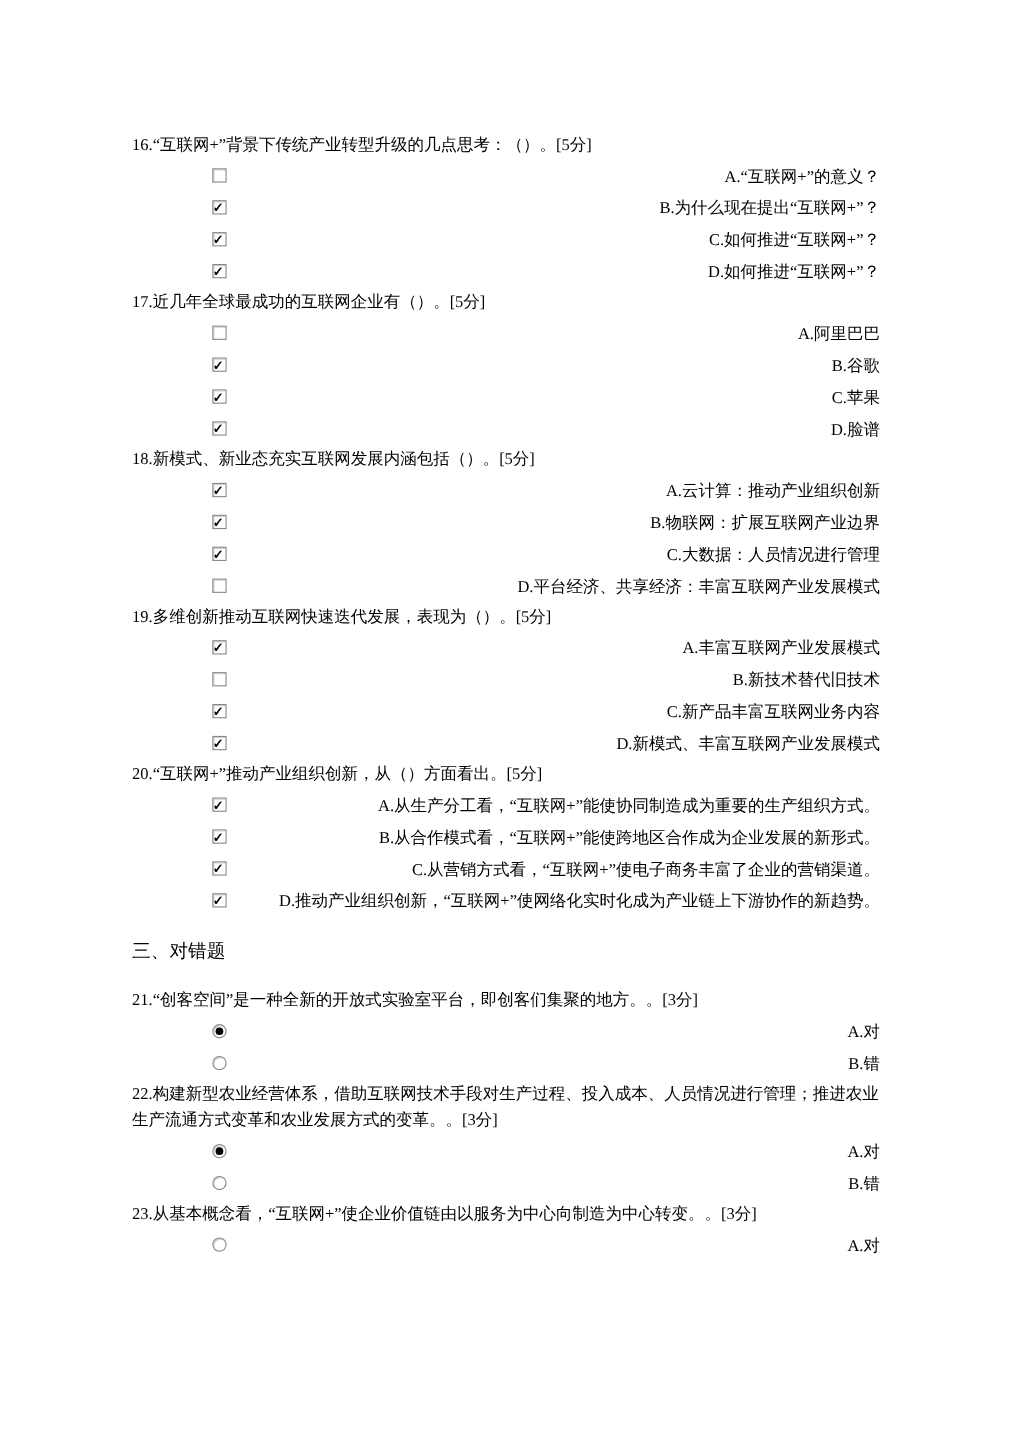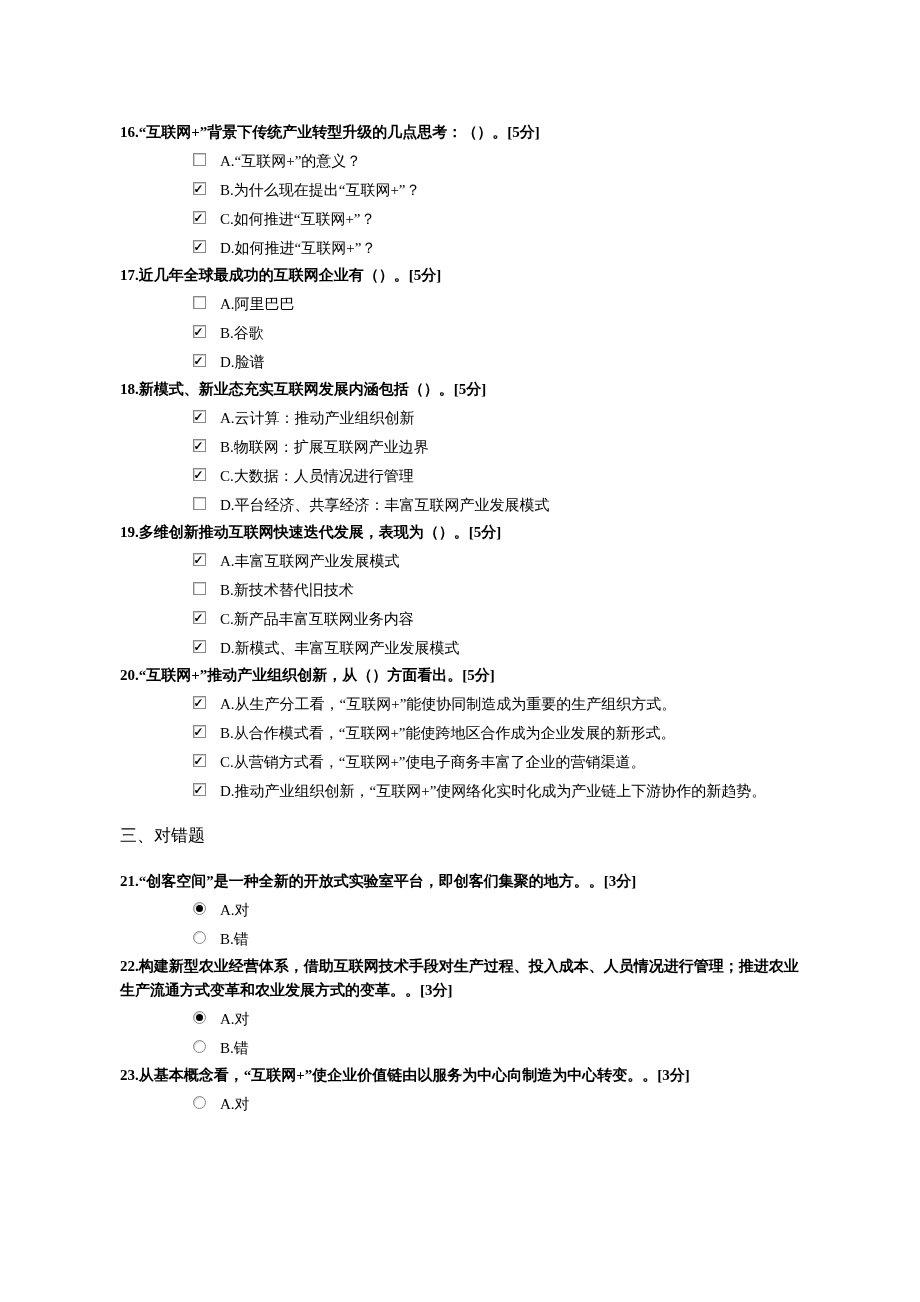--- a/index.html
+++ b/index.html
@@ -10,30 +10,30 @@
       background: #fff;
       padding: 120px 120px 40px 120px;
       width: 920px;
       line-height: 1.6;
     }
     .question {
       margin-bottom: 4px;
     }
     .question-text {
       margin-bottom: 2px;
-      font-weight: bold;
     }
     .options {
       padding-left: 70px;
     }
     .option-row {
       display: flex;
       align-items: center;
       margin-bottom: 3px;
       min-height: 26px;
+      justify-content: space-between;
     }
     .control-wrap {
       width: 18px;
       height: 14px;
       display: inline-flex;
       align-items: center;
       justify-content: center;
       margin-right: 12px;
       flex-shrink: 0;
     }
@@ -132,20 +132,26 @@
         <div class="option-row">
           <span class="control-wrap">
             <span class="checkbox checked"></span>
           </span>
           <span class="option-label">B.谷歌</span>
         </div>
         <div class="option-row">
           <span class="control-wrap">
             <span class="checkbox checked"></span>
           </span>
+          <span class="option-label">C.苹果</span>
+        </div>
+        <div class="option-row">
+          <span class="control-wrap">
+            <span class="checkbox checked"></span>
+          </span>
           <span class="option-label">D.脸谱</span>
         </div>
       </div>
     </div>
     <div class="question">
       <div class="question-text">18.新模式、新业态充实互联网发展内涵包括（）。[5分]</div>
       <div class="options">
         <div class="option-row">
           <span class="control-wrap">
             <span class="checkbox checked"></span>

